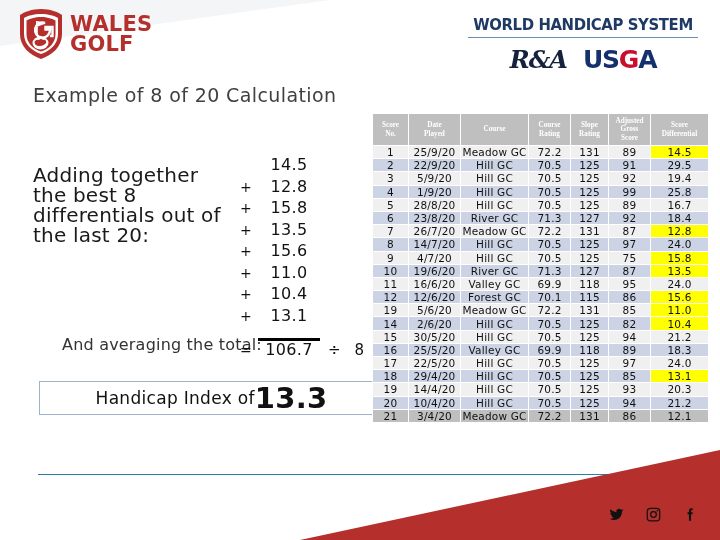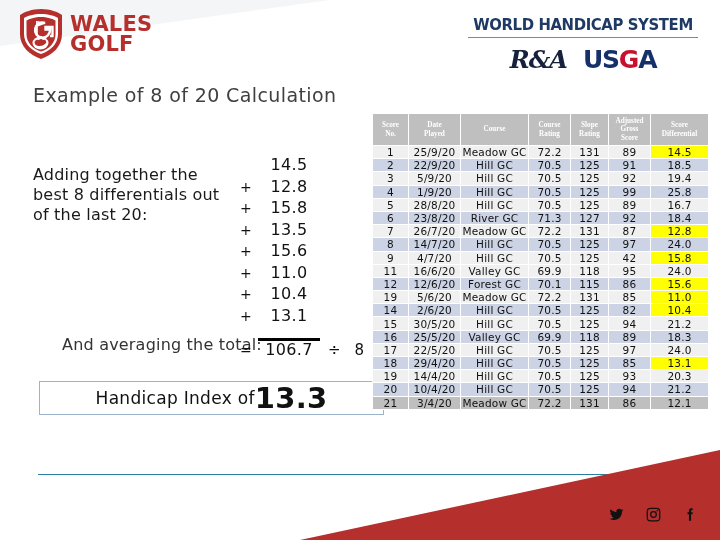--- a/index.html
+++ b/index.html
@@ -74,21 +74,21 @@
     position: absolute; left: 33px; top: 84px;
     font-family: "DejaVu Sans", sans-serif;
     font-size: 19px; color: #404040; letter-spacing: .4px;
     white-space: nowrap;
   }
 
   
   .calc-text1 {
     position: absolute; left: 33px; top: 165px;
     width: 200px;
-    font-size: 16px; line-height: 20px; color: #1a1a1a;
+    font-size: 20px; line-height: 20px; color: #1a1a1a;
     letter-spacing: .2px;
   }
   .calc-text2 {
     position: absolute; left: 62px; top: 335px;
     width: 200px;
     font-size: 16px; line-height: 20px; color: #333333;
     letter-spacing: .2px;
   }
 
   .sum-col {
@@ -327,21 +327,21 @@
           <td class="c-ags">89</td>
           <td class="c-diff hl">14.5</td>
         </tr>
         <tr class="even">
           <td class="c-no">2</td>
           <td class="c-date">22/9/20</td>
           <td class="c-course">Hill GC</td>
           <td class="c-crat">70.5</td>
           <td class="c-srat">125</td>
           <td class="c-ags">91</td>
-          <td class="c-diff">18.5</td>
+          <td class="c-diff">29.5</td>
         </tr>
         <tr class="odd">
           <td class="c-no">3</td>
           <td class="c-date">5/9/20</td>
           <td class="c-course">Hill GC</td>
           <td class="c-crat">70.5</td>
           <td class="c-srat">125</td>
           <td class="c-ags">92</td>
           <td class="c-diff">19.4</td>
         </tr>
@@ -389,22 +389,31 @@
           <td class="c-srat">125</td>
           <td class="c-ags">97</td>
           <td class="c-diff">24.0</td>
         </tr>
         <tr class="odd">
           <td class="c-no">9</td>
           <td class="c-date">4/7/20</td>
           <td class="c-course">Hill GC</td>
           <td class="c-crat">70.5</td>
           <td class="c-srat">125</td>
-          <td class="c-ags">42</td>
+          <td class="c-ags">75</td>
           <td class="c-diff hl">15.8</td>
+        </tr>
+        <tr class="even">
+          <td class="c-no">10</td>
+          <td class="c-date">19/6/20</td>
+          <td class="c-course">River GC</td>
+          <td class="c-crat">71.3</td>
+          <td class="c-srat">127</td>
+          <td class="c-ags">87</td>
+          <td class="c-diff hl">13.5</td>
         </tr>
         <tr class="odd">
           <td class="c-no">11</td>
           <td class="c-date">16/6/20</td>
           <td class="c-course">Valley GC</td>
           <td class="c-crat">69.9</td>
           <td class="c-srat">118</td>
           <td class="c-ags">95</td>
           <td class="c-diff">24.0</td>
         </tr>

